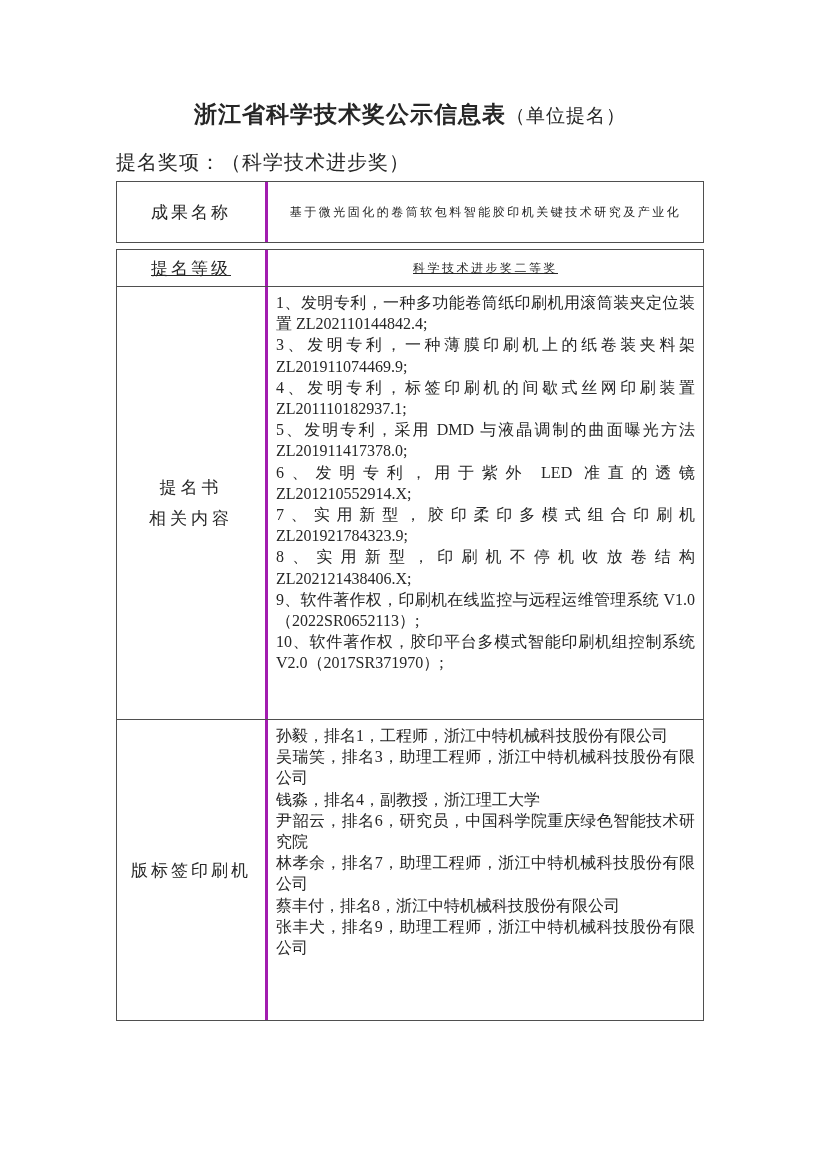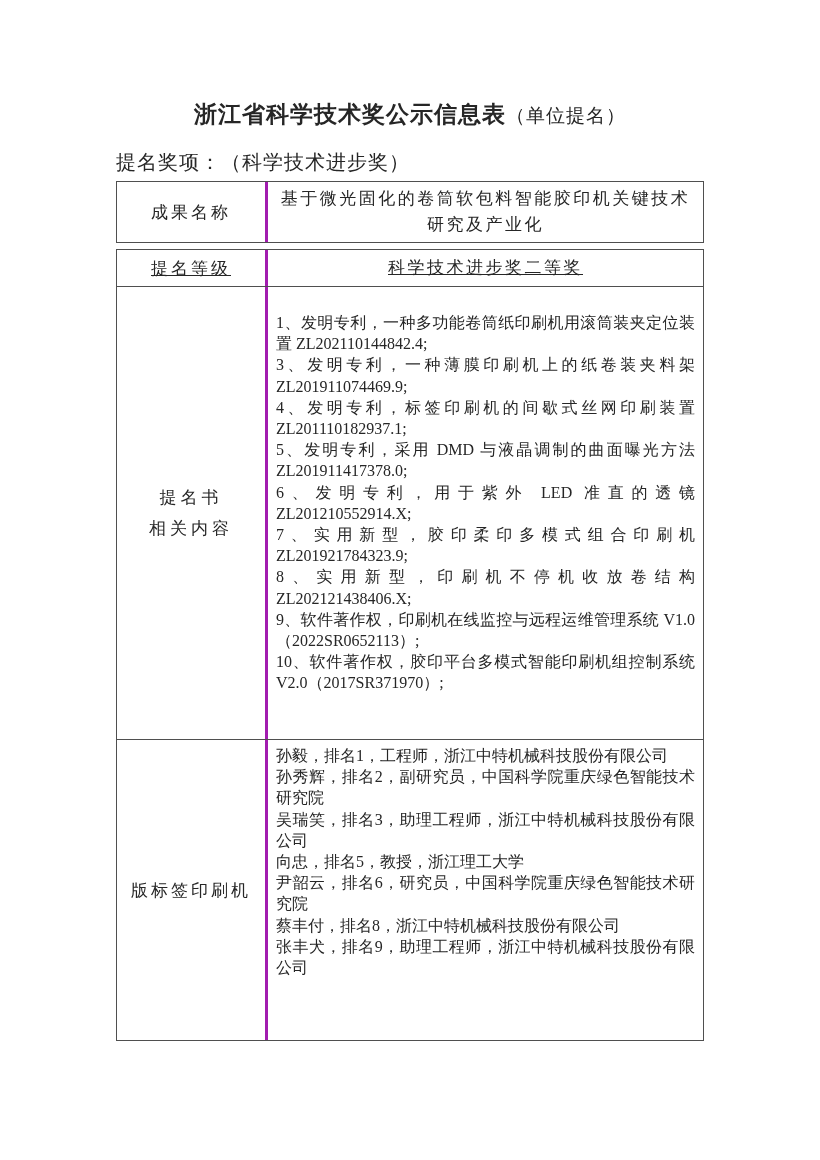--- a/index.html
+++ b/index.html
@@ -61,34 +61,34 @@
     letter-spacing: 3px;
     text-align: center;
   }
   .cell-label .lbl-line { line-height: 31px; letter-spacing: 4px; }
   .cell-value {
     flex: 1 1 auto;
     display: flex;
     align-items: center;
     justify-content: center;
     text-align: center;
-    font-size: 17px;
+    font-size: 12px;
     letter-spacing: 2.5px;
     line-height: 26px;
     padding: 4px 6px;
   }
   .row-result { min-height: 60px; }
   .row-grade { min-height: 36px; text-decoration: underline; }
   .cell-content {
     flex: 1 1 auto;
     padding: 5px 8px 6px 8px;
     font-size: 16px;
     line-height: 21.2px;
   }
-  .row-materials .cell-content { min-height: 432px; margin-top: 20px; }
+  .row-materials .cell-content { min-height: 432px; }
   .row-people .cell-content { min-height: 300px; }
   .cell-content p {
     text-align: justify;
     text-align-last: left;
   }
 </style>
 </head>
 <body>
 
 <div class="page">
@@ -129,24 +129,24 @@
           <p>8、实用新型，印刷机不停机收放卷结构 ZL202121438406.X;</p>
           <p>9、软件著作权，印刷机在线监控与远程运维管理系统 V1.0（2022SR0652113）;</p>
           <p>10、软件著作权，胶印平台多模式智能印刷机组控制系统 V2.0（2017SR371970）;</p>
         </div>
       </div>
 
       <div class="trow row-people">
         <div class="cell-label">版标签印刷机</div>
         <div class="cell-content">
           <p>孙毅，排名1，工程师，浙江中特机械科技股份有限公司</p>
-          <p>孙秀辉，排名2，副研究员，中国科学院重庆绿色智能技术研究院</p>
           <p>吴瑞笑，排名3，助理工程师，浙江中特机械科技股份有限公司</p>
-          <p>向忠，排名5，教授，浙江理工大学</p>
+          <p>钱淼，排名4，副教授，浙江理工大学</p>
           <p>尹韶云，排名6，研究员，中国科学院重庆绿色智能技术研究院</p>
+          <p>林孝余，排名7，助理工程师，浙江中特机械科技股份有限公司</p>
           <p>蔡丰付，排名8，浙江中特机械科技股份有限公司</p>
           <p>张丰犬，排名9，助理工程师，浙江中特机械科技股份有限公司</p>
         </div>
       </div>
 
     </div>
   </div>
 </div>
 
 </body></html>

